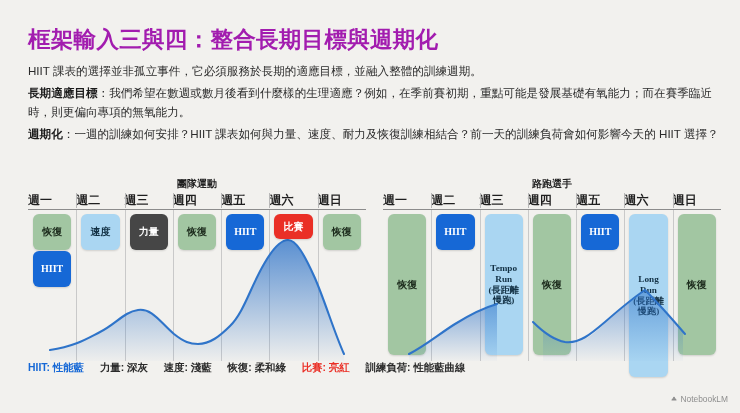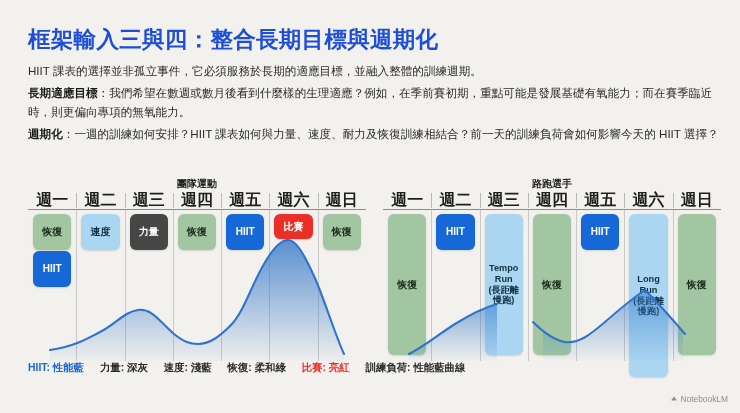--- a/index.html
+++ b/index.html
@@ -15,21 +15,21 @@
     width: 740px; height: 413px;
     background: #f2f1ee;
   }
 
   
   .title {
     position: absolute;
     left: 28px; top: 24px;
     font-size: 22.5px;
     font-weight: bold;
-    color: #1d4ed8;
+    color: #a21caf;
     letter-spacing: 0.3px;
     white-space: nowrap;
   }
   .body-block {
     position: absolute;
     left: 28px; top: 62px;
     width: 694px;
     font-size: 11.6px;
     line-height: 1.62;
     color: #2b2b2b;
@@ -61,22 +61,21 @@
   }
 
   .day-header {
     position: relative;
     display: flex;
     height: 18px;
     border-bottom: 1.4px solid #8c8c8c;
   }
   .day-header .day {
     flex: 1 1 0;
-    text-align: center;
-    font-size: 16px;
+    font-size: 12px;
     font-weight: bold;
     color: #1f1f1f;
     line-height: 16px;
     position: relative;
   }
   .day-header .day + .day::before {
     content: "";
     position: absolute;
     left: 0; top: 1px; bottom: 1px;
     width: 1px;
@@ -123,20 +122,21 @@
     border-radius: 6px;
     display: flex;
     align-items: center;
     justify-content: center;
     text-align: center;
     font-size: 10px;
     font-weight: bold;
     line-height: 1.18;
     box-shadow: 0 1px 2px rgba(0,0,0,0.14);
     white-space: pre-line;
+    font-family: Liberation Serif, serif;
   }
   .card.green  { background: #a2c6a2; color: #1f2e1f; }
   .card.dark   { background: #464646; color: #ffffff; }
   .card.lblue  { background: #aad6f2; color: #123044; }
   .card.blue   { background: #1668d6; color: #ffffff; }
   .card.red    { background: #ea2f26; color: #ffffff; }
   .card.small-label { font-size: 9.2px; }
 
   
   .legend {

